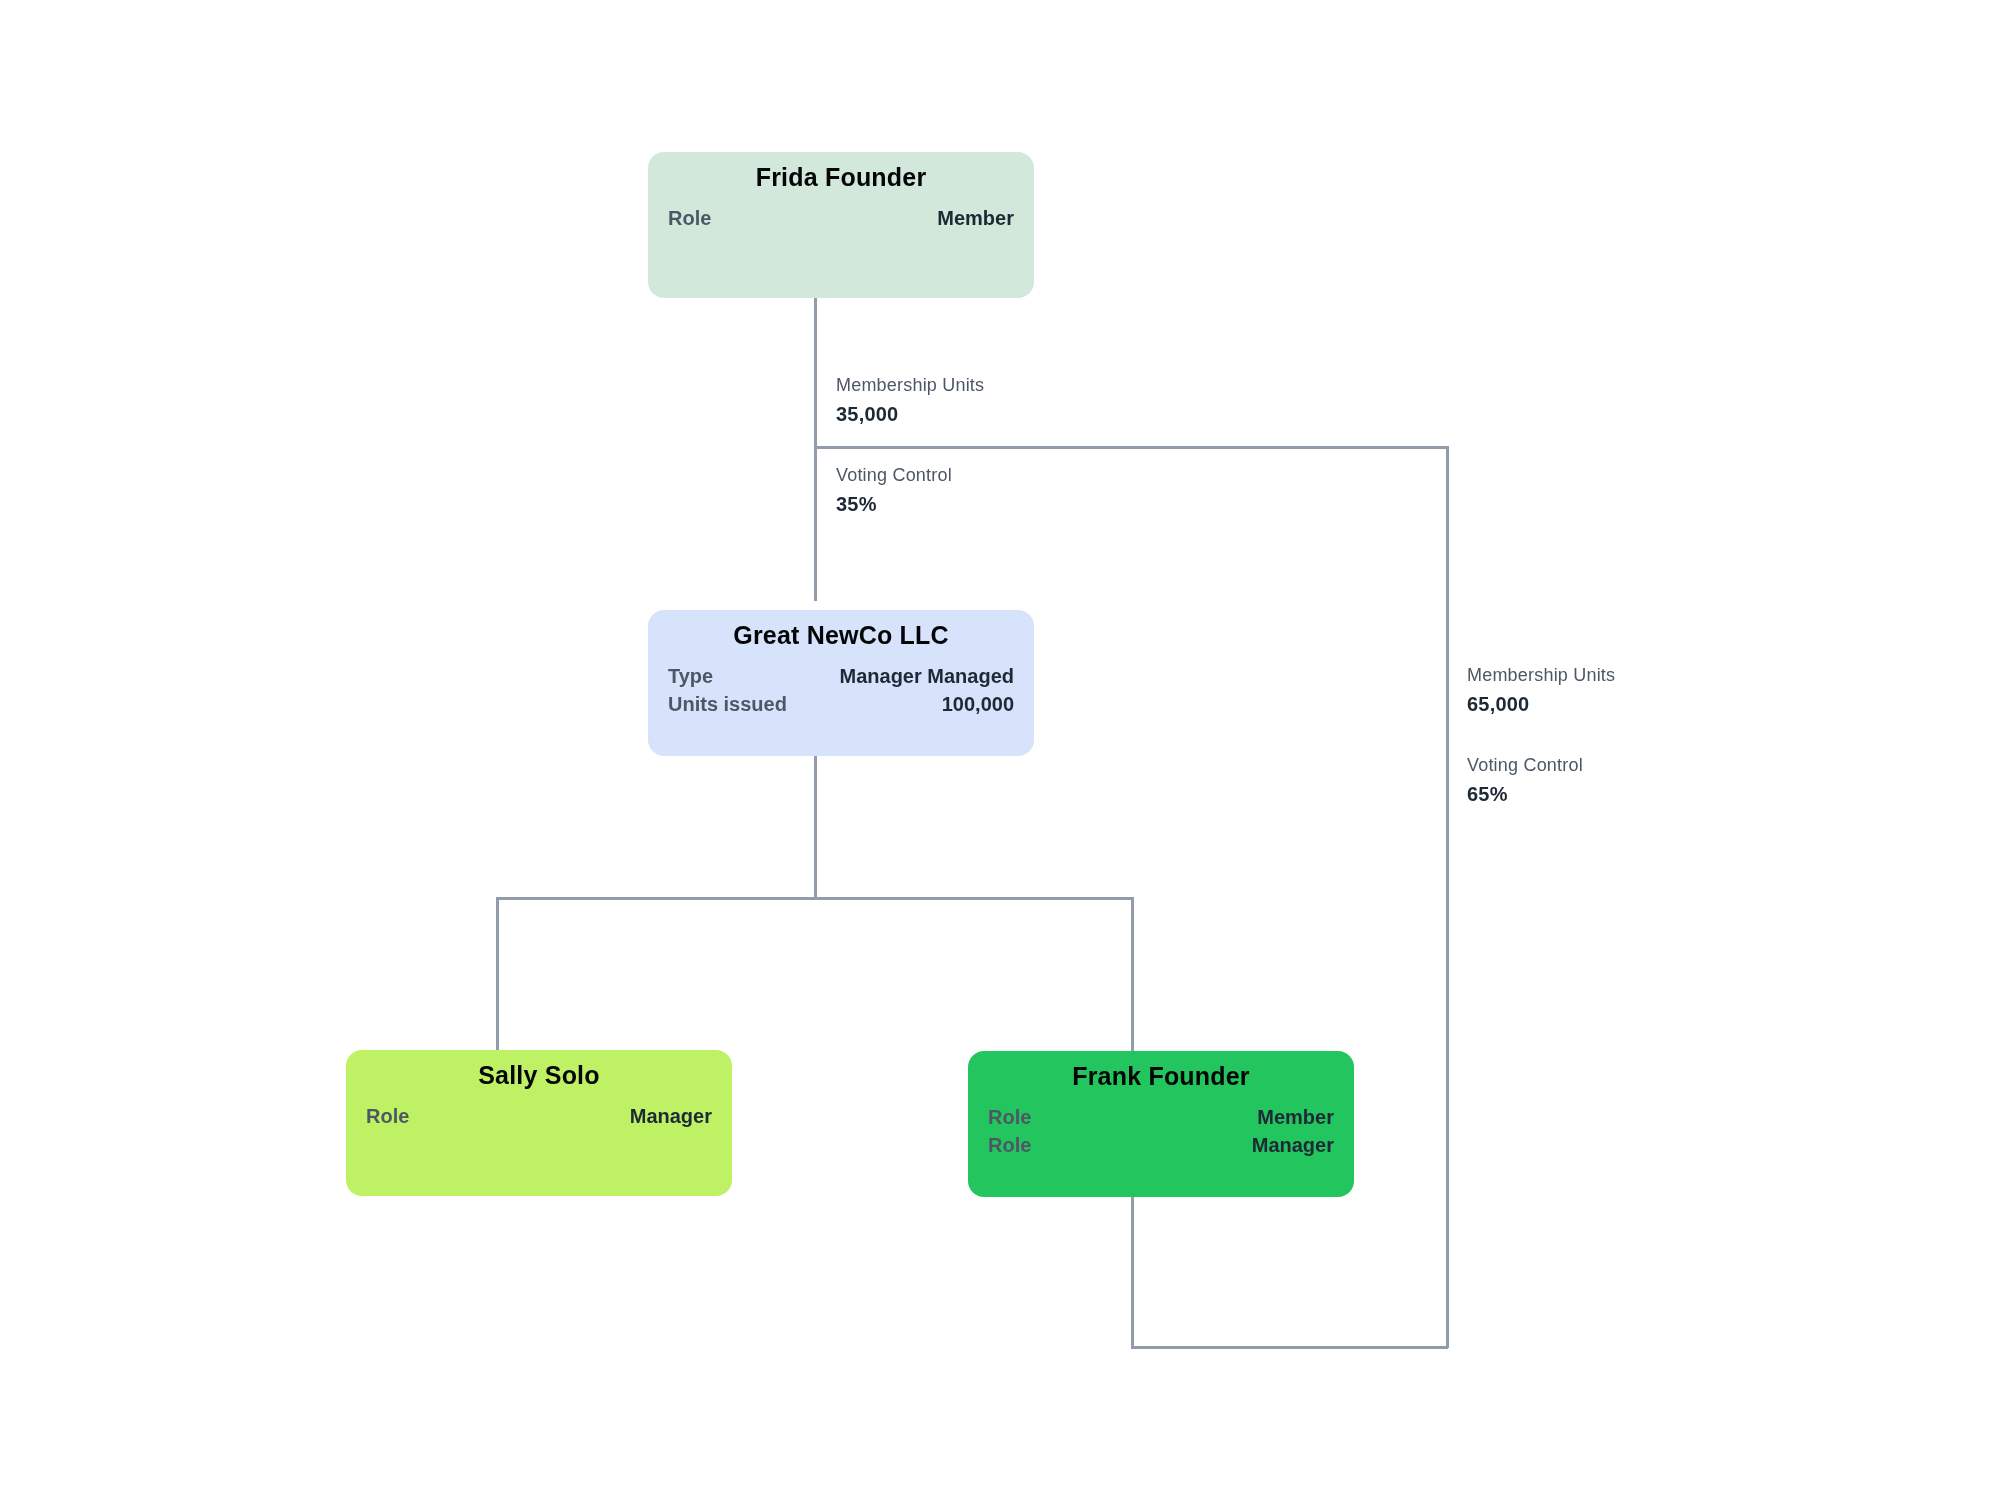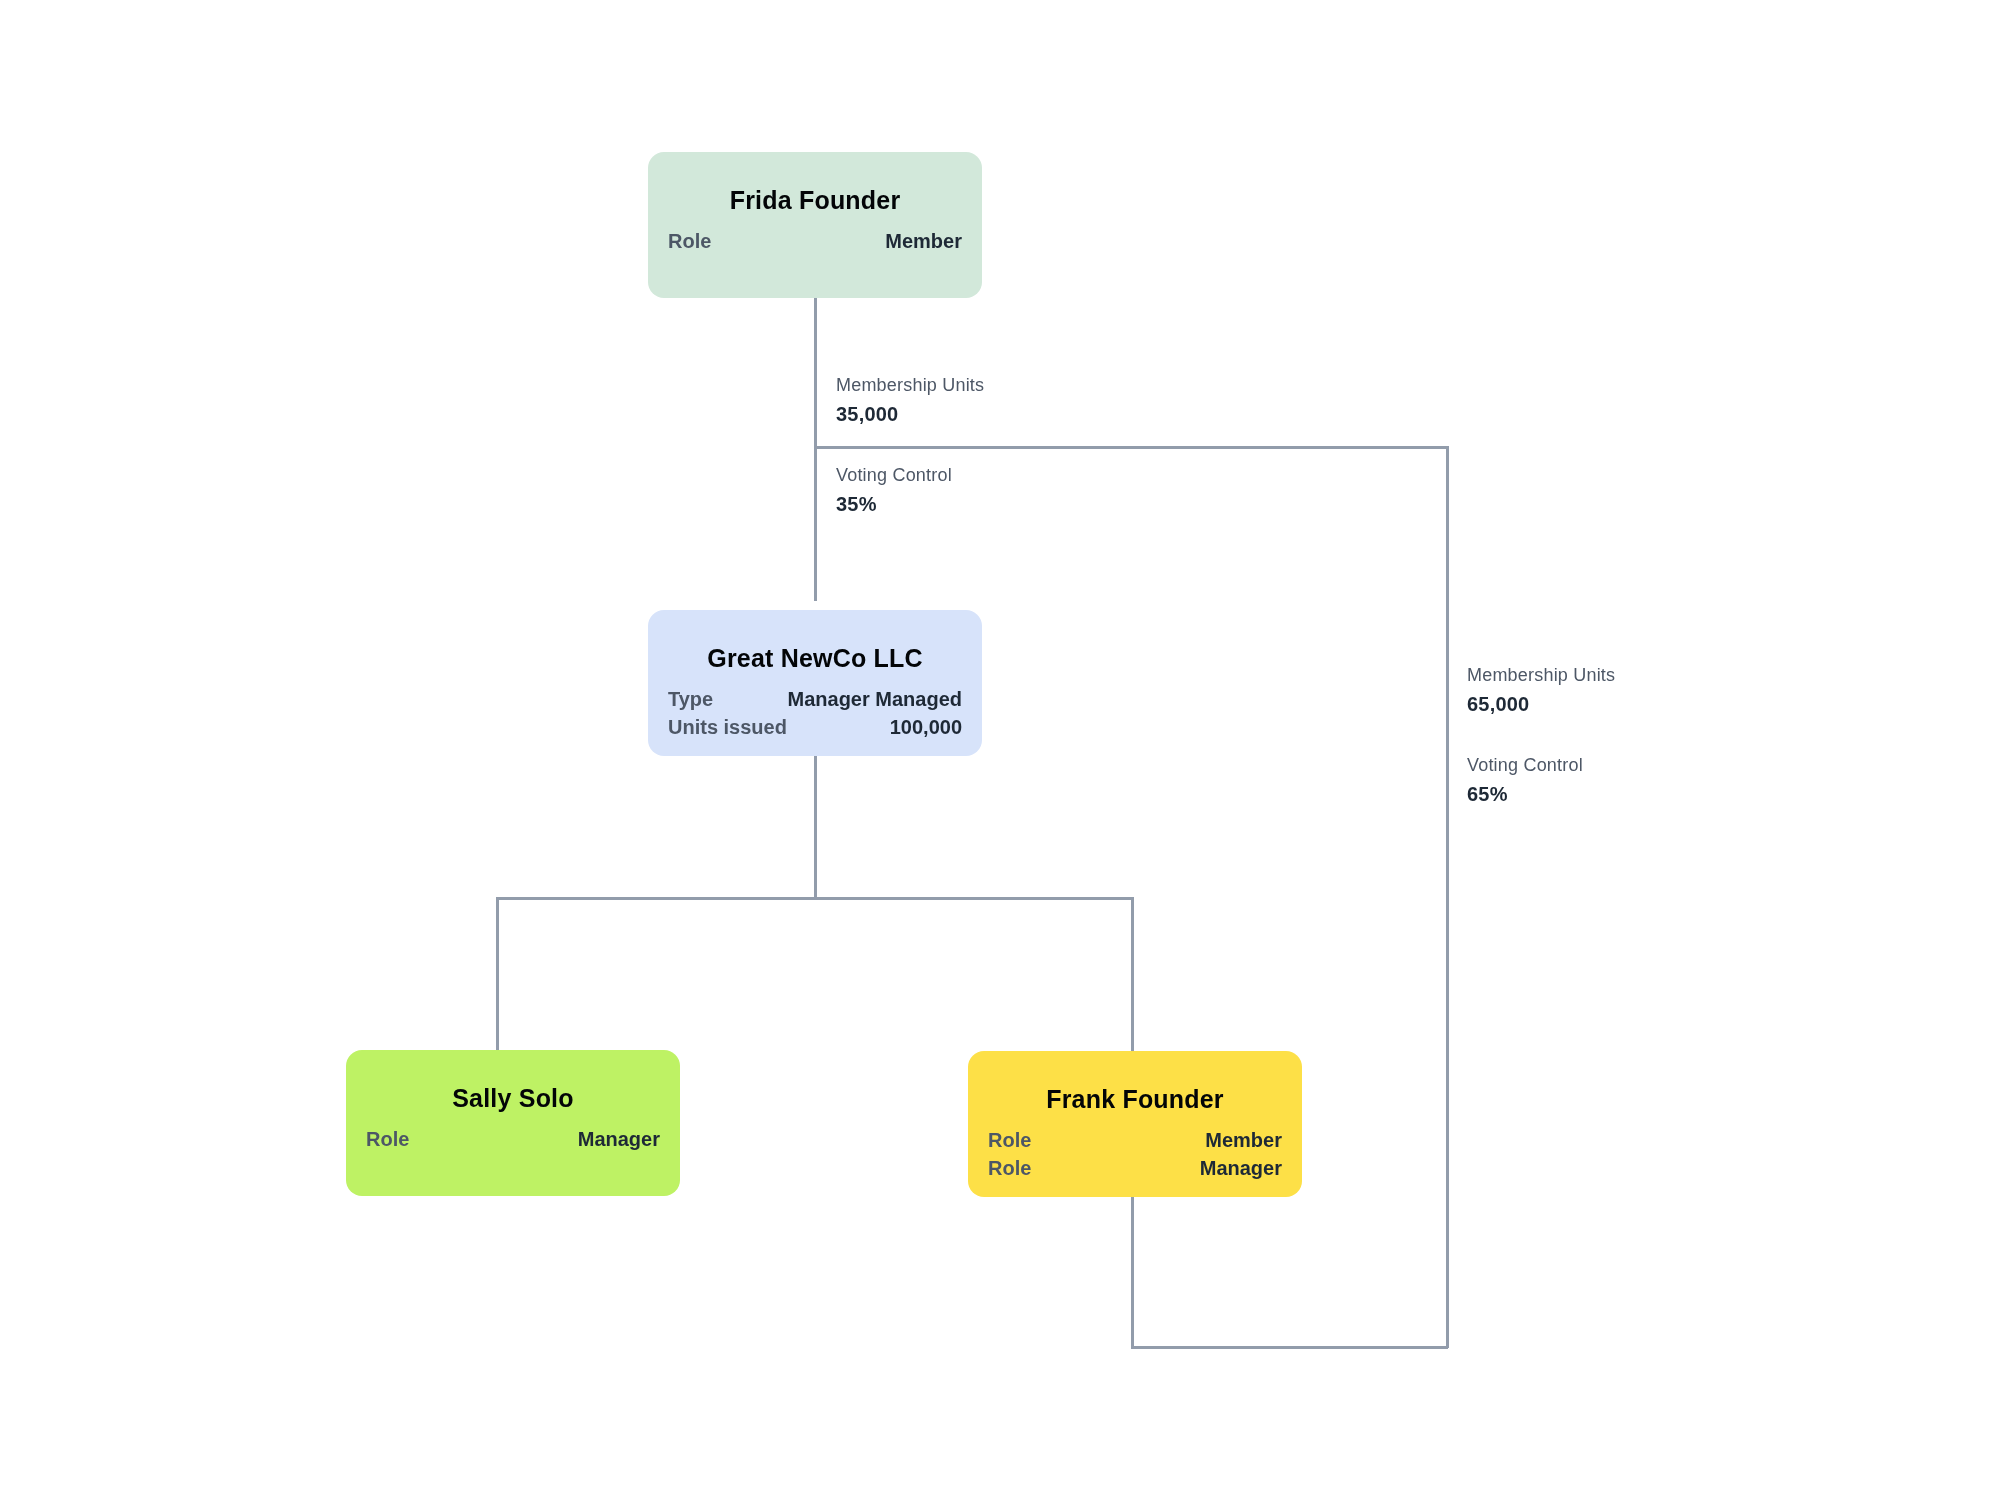--- a/index.html
+++ b/index.html
@@ -24,24 +24,24 @@
   .line {
     position: absolute;
     background: #929cab; 
   }
   .line.h { height: 2.5px; }
   .line.v { width: 2.5px; }
 
   
   .node {
     position: absolute;
-    width: 334px;
+    width: 386px;
     height: 146px;
     border-radius: 16px;
-    padding: 34px 20px 0 20px;
+    padding: 11px 20px 0 20px;
     box-sizing: border-box;
   }
   .node-title {
     font-size: 25px;
     font-weight: 700;
     color: #030507;
     text-align: center;
     margin-bottom: 13px;
     letter-spacing: 0.2px;
     white-space: nowrap;
@@ -145,21 +145,21 @@
   </div>
 
   <div class="node" style="left: 330px; top: 1050px; background-color: #bef264; margin-left: 16px;">
     <div class="node-title">Sally Solo</div>
     <div class="node-row">
       <span class="lbl">Role</span>
       <span class="val">Manager</span>
     </div>
   </div>
 
-  <div class="node" style="left: 968px; top: 1051px; background-color: #fde047;">
+  <div class="node" style="left: 968px; top: 1051px; background-color: #22c55e;">
     <div class="node-title">Frank Founder</div>
     <div class="node-row">
       <span class="lbl">Role</span>
       <span class="val">Member</span>
     </div>
     <div class="node-row">
       <span class="lbl">Role</span>
       <span class="val">Manager</span>
     </div>
   </div>

